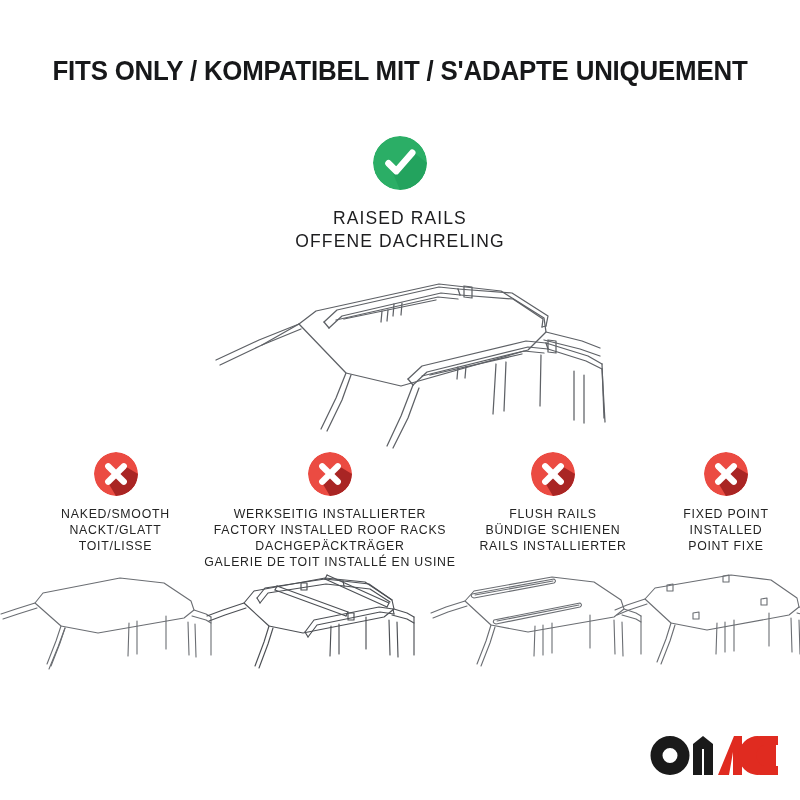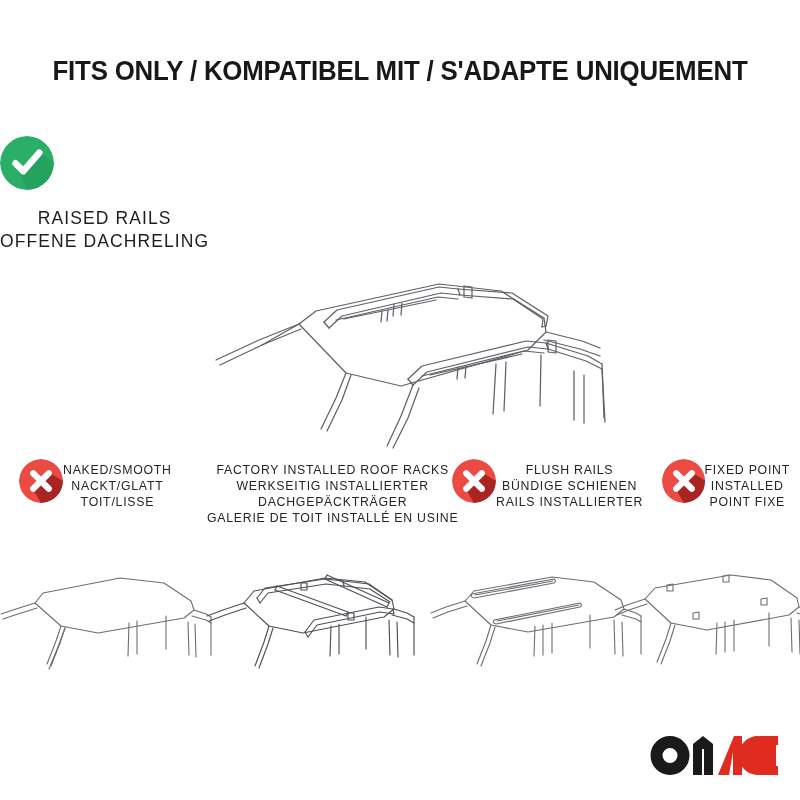--- a/index.html
+++ b/index.html
@@ -42,21 +42,21 @@
   .badge svg { display: block; }
 
   
   .approved-block {
     position: absolute;
     left: 0;
     top: 136px;
     width: 800px;
     display: flex;
     flex-direction: column;
-    align-items: flex-start;
+    align-items: center;
   }
   .badge-green {
     width: 54px;
     height: 54px;
   }
   .approved-labels {
     margin-top: 17px;
     text-align: center;
     line-height: 1.32;
   }
@@ -83,20 +83,21 @@
     position: absolute;
     left: 0;
     top: 452px;
     width: 800px;
     height: 110px;
   }
   .reject-col {
     position: absolute;
     top: 0;
     display: flex;
+    flex-direction: column;
     align-items: center;
   }
   .badge-red {
     width: 44px;
     height: 44px;
   }
   .reject-labels {
     margin-top: 11px;
     text-align: center;
     line-height: 1.30;
@@ -254,22 +255,22 @@
       <svg width="44" height="44" viewBox="0 0 44 44" aria-hidden="true">
         <circle cx="22" cy="22" r="22" fill="#EB4B42"></circle>
         <path d="M22 44 A22 22 0 0 0 44 22 L30.3 13.8 L22 22 L13.8 30.3 Z" fill="#9E1F1F" opacity="0.85"></path>
         <g stroke="#ffffff" stroke-width="6.2" stroke-linecap="round">
           <line x1="14.2" y1="14.2" x2="29.8" y2="29.8"></line>
           <line x1="29.8" y1="14.2" x2="14.2" y2="29.8"></line>
         </g>
       </svg>
     </div>
     <div class="reject-labels">
+      <span class="lbl">WERKSEITIG INSTALLIERTER</span>
       <span class="lbl">FACTORY INSTALLED ROOF RACKS</span>
-      <span class="lbl">WERKSEITIG INSTALLIERTER</span>
       <span class="lbl">DACHGEPÄCKTRÄGER</span>
       <span class="lbl">GALERIE DE TOIT INSTALLÉ EN USINE</span>
     </div>
   </div>
 
   <div class="reject-col c2">
     <div class="badge badge-red">
       <svg width="44" height="44" viewBox="0 0 44 44" aria-hidden="true">
         <circle cx="22" cy="22" r="22" fill="#EB4B42"></circle>
         <path d="M22 44 A22 22 0 0 0 44 22 L30.3 13.8 L22 22 L13.8 30.3 Z" fill="#9E1F1F" opacity="0.85"></path>

